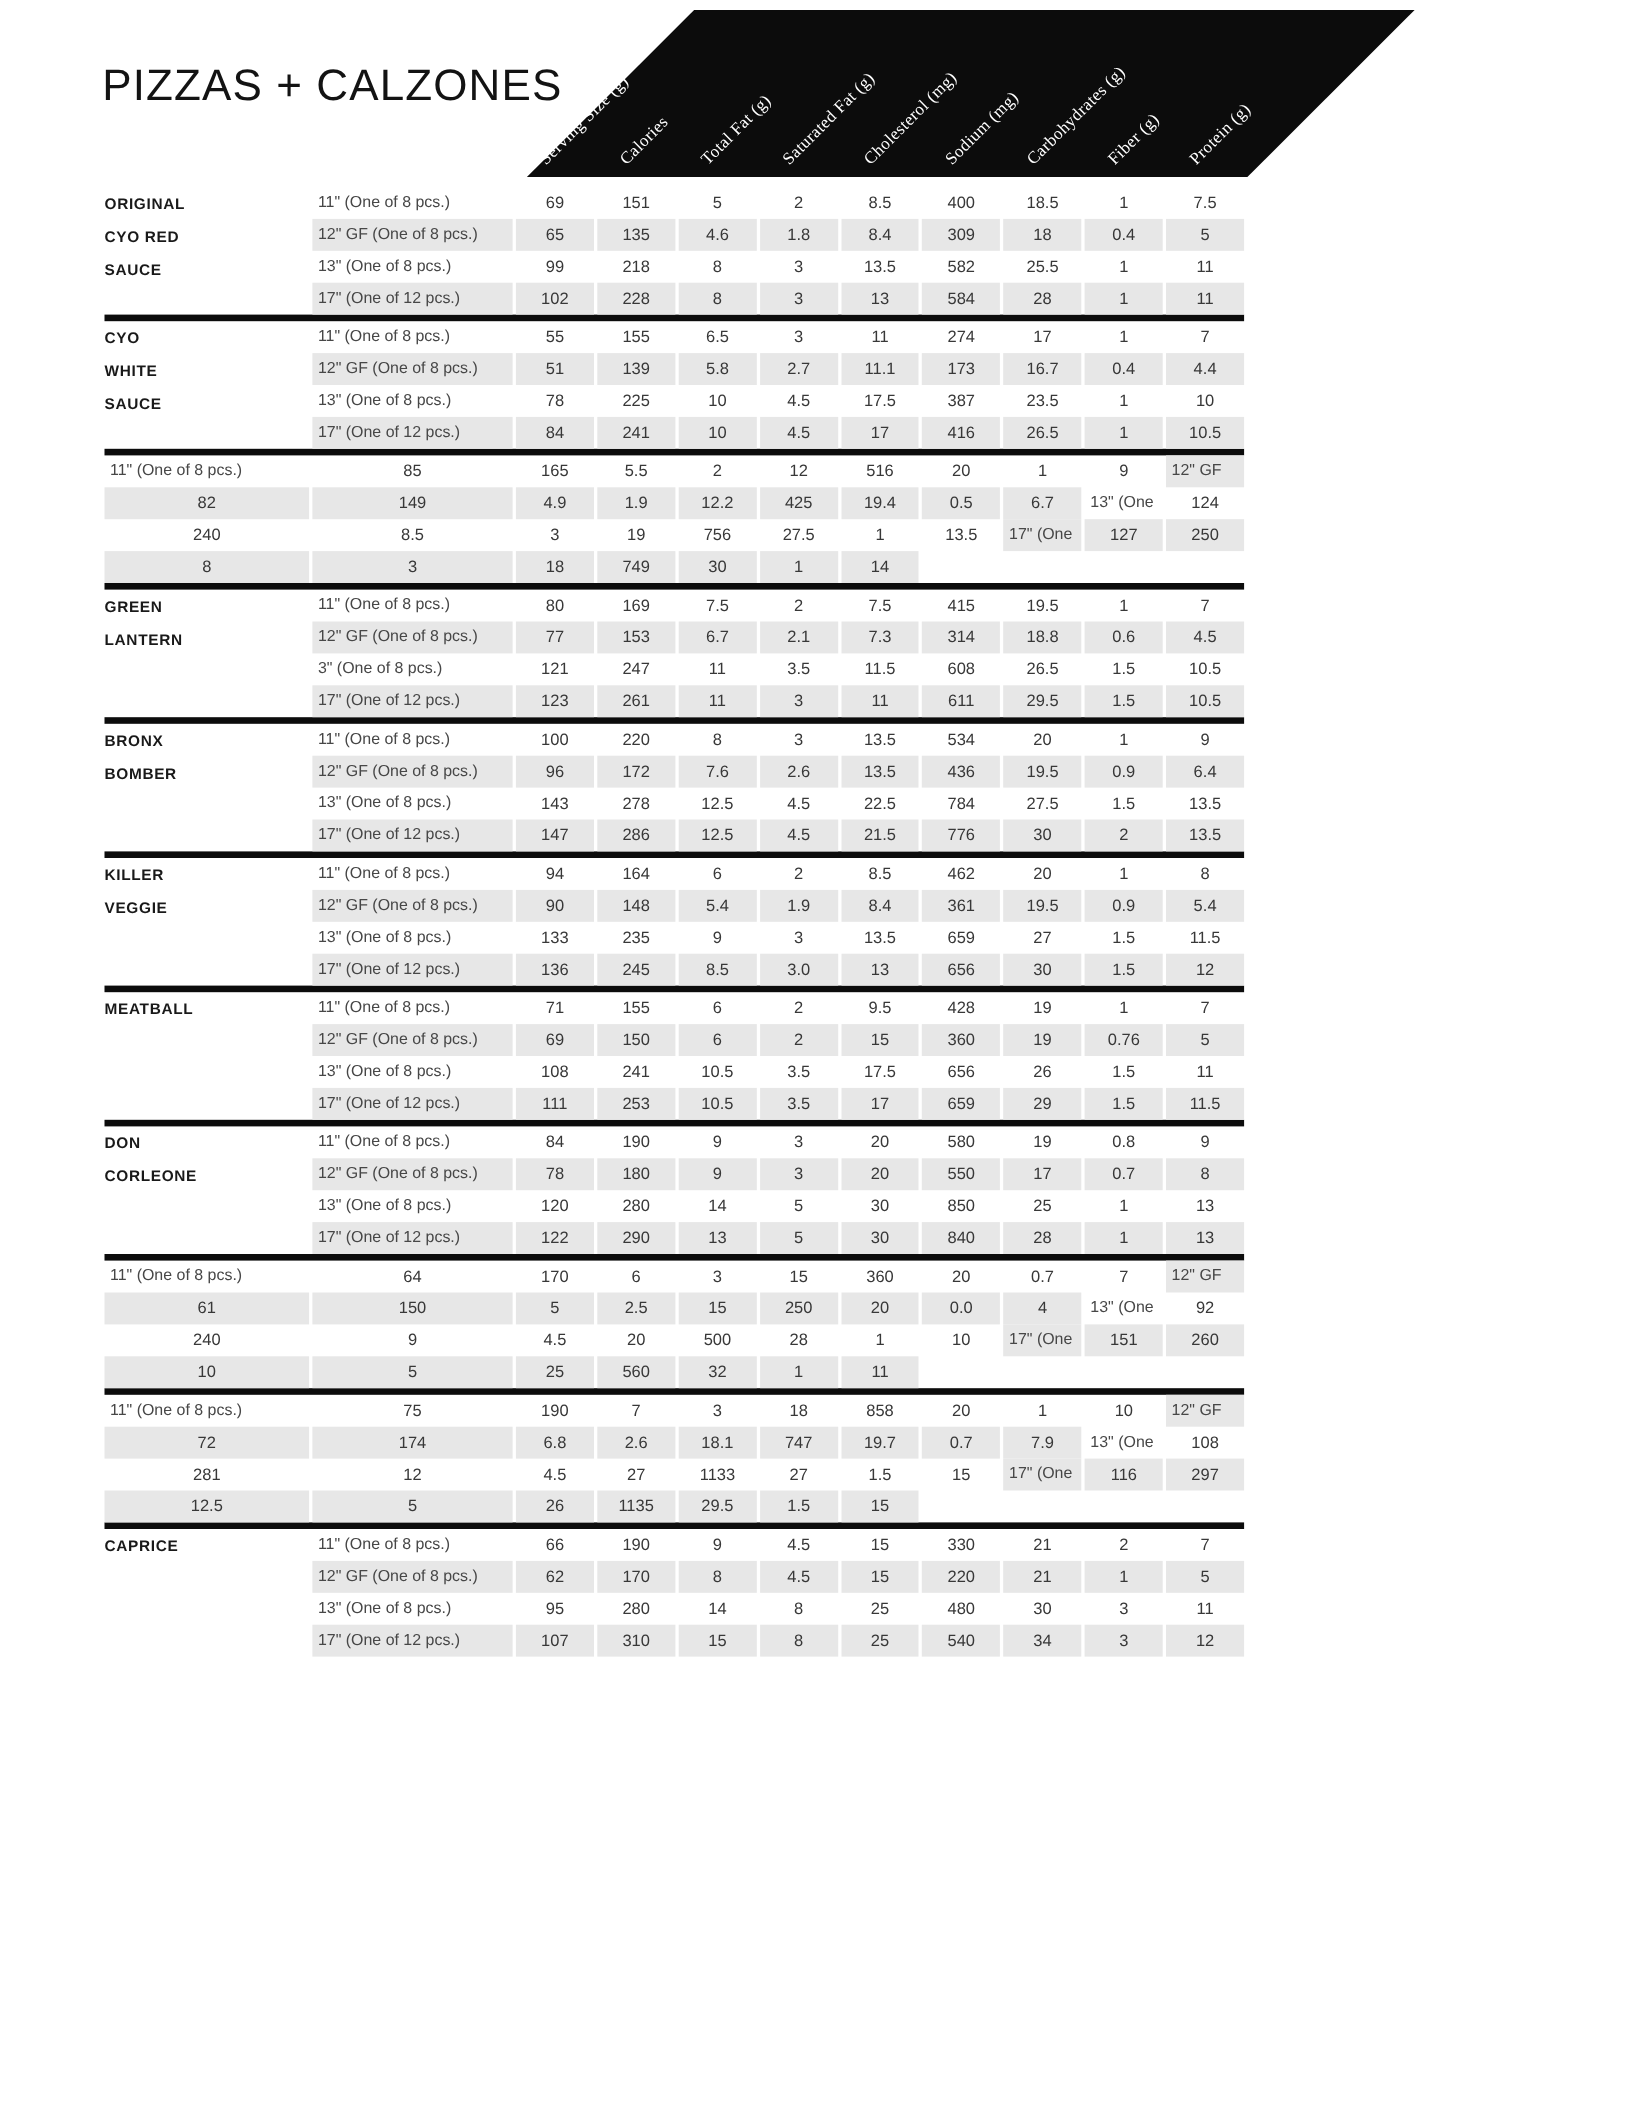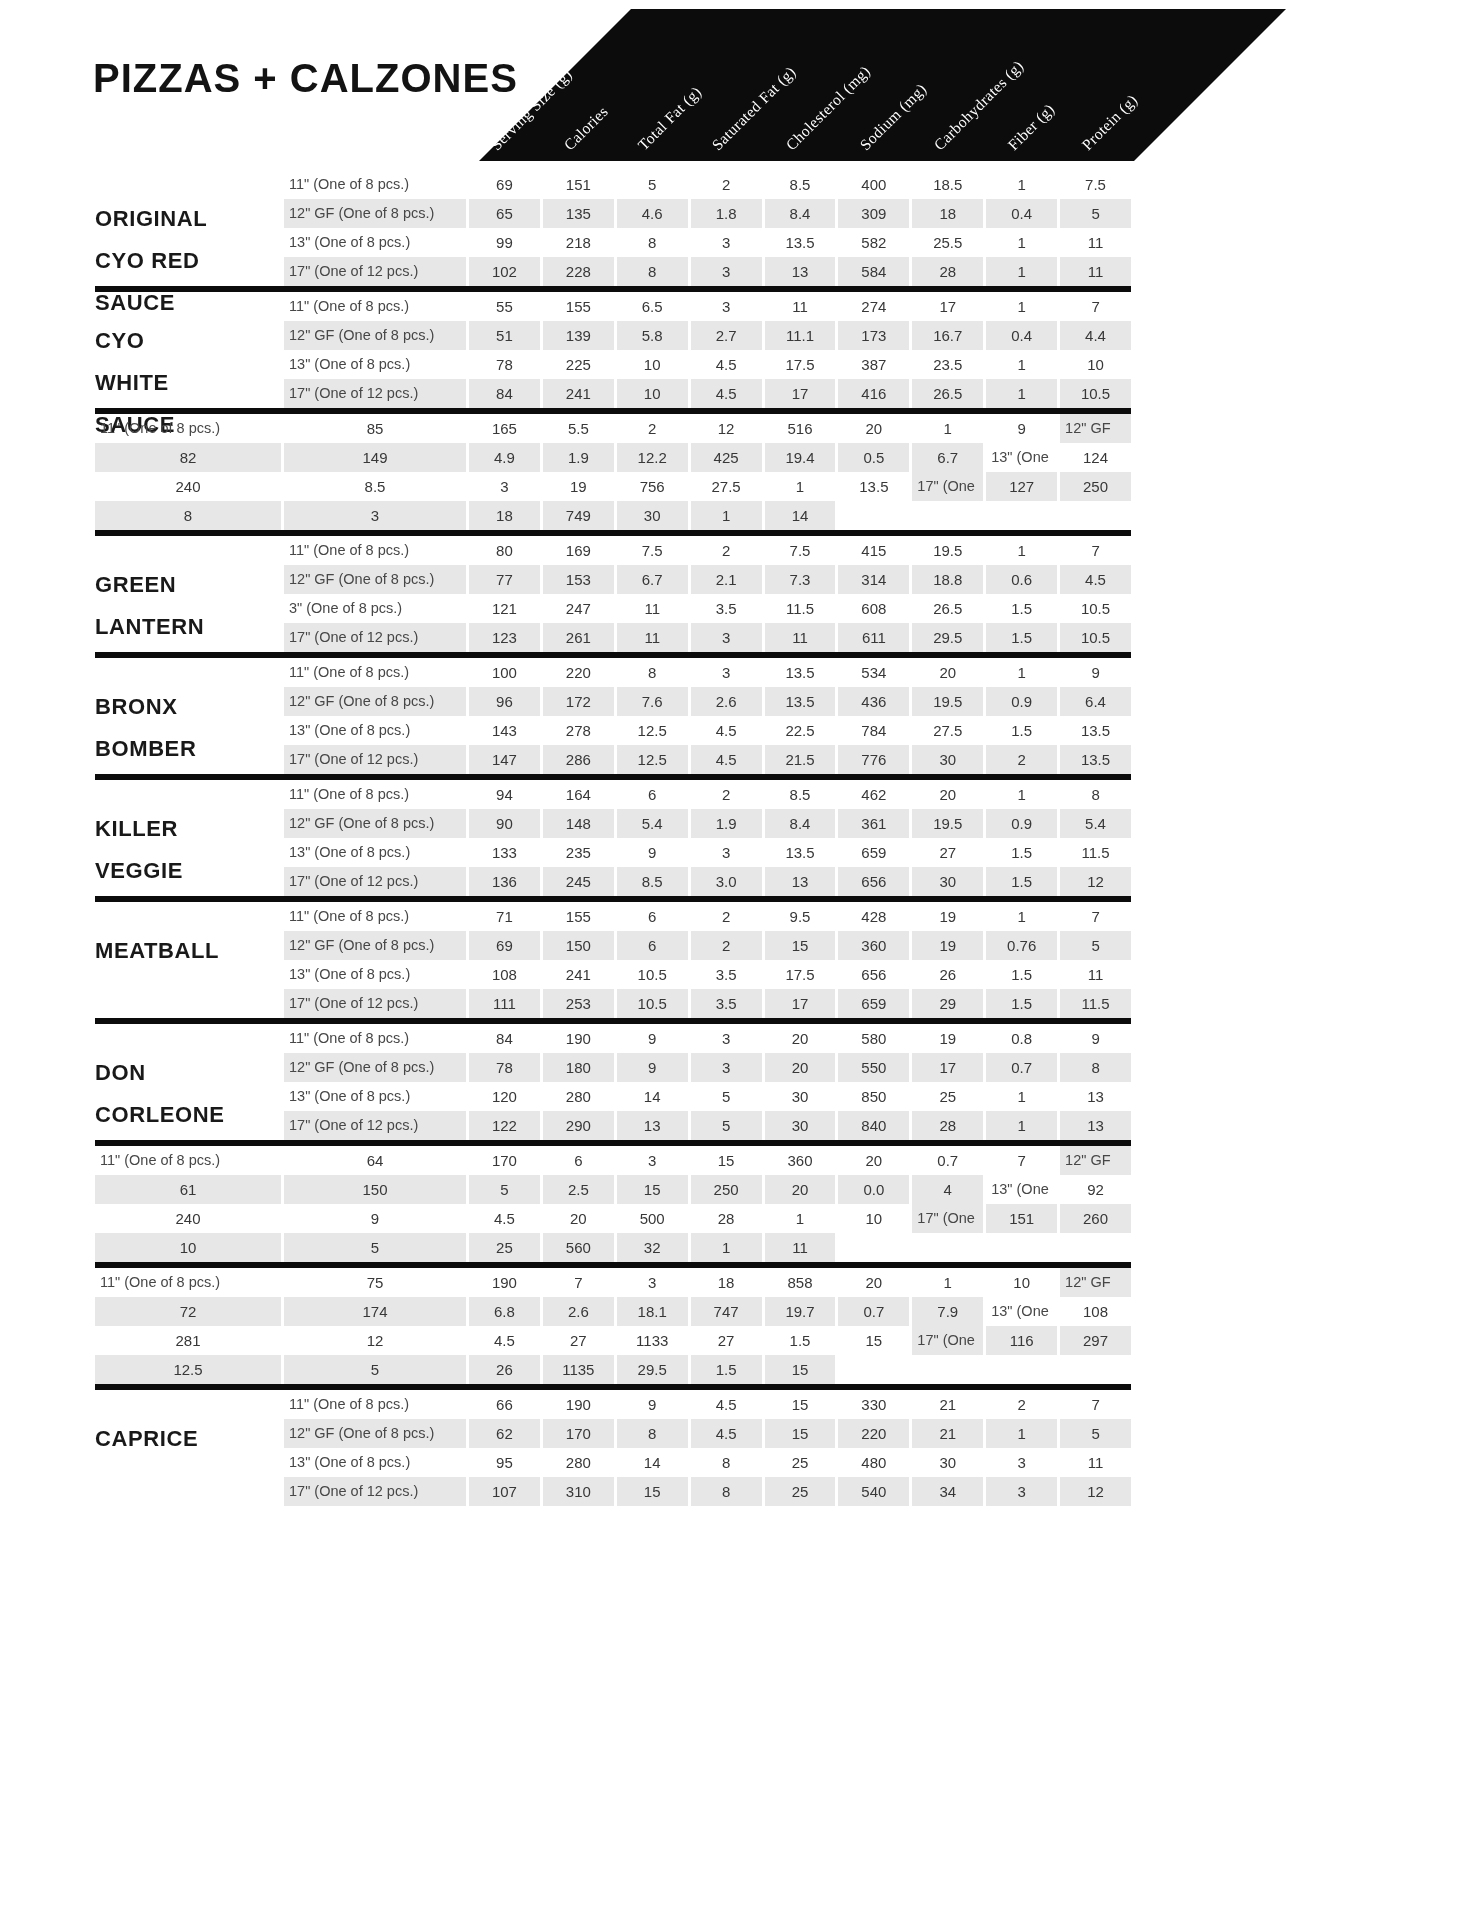--- a/index.html
+++ b/index.html
@@ -9,21 +9,21 @@
     height: 1920px;
     background: #ffffff;
     font-family: "Liberation Sans", sans-serif;
     overflow: hidden;
   }
   .title {
     position: absolute;
     left: 93px;
     top: 56px;
     font-size: 40px;
-    font-weight: 700;
+    font-weight: 400;
     letter-spacing: 1px;
     color: #131313;
     white-space: nowrap;
   }
   .band {
     position: absolute;
     left: 479px;
     top: 9px;
     width: 655px;
     height: 152px;
@@ -53,26 +53,25 @@
     display: grid;
     grid-template-columns: 186px 182px repeat(9, 1fr);
     column-gap: 3px;
     grid-auto-rows: 29px;
   }
   .group.with-sep { border-top: 6px solid #0c0c0c; }
   .gname {
     grid-column: 1;
     grid-row: 1 / span 4;
     font-weight: 700;
-    font-size: 22px;
+    font-size: 14px;
     letter-spacing: 0.6px;
     color: #191919;
-    line-height: 42px;
+    line-height: 30px;
     white-space: pre-line;
-    margin-top: 28px;
   }
   .cell { line-height: 29px; overflow: hidden; }
   .cell.size { font-size: 14.5px; color: #474747; padding-left: 5px; }
   .cell.val  { font-size: 15px;   color: #383838; text-align: center; }
   .striped { background: #e7e7e7; }
 </style>
 </head>
 <body>
 
 <div class="page">

